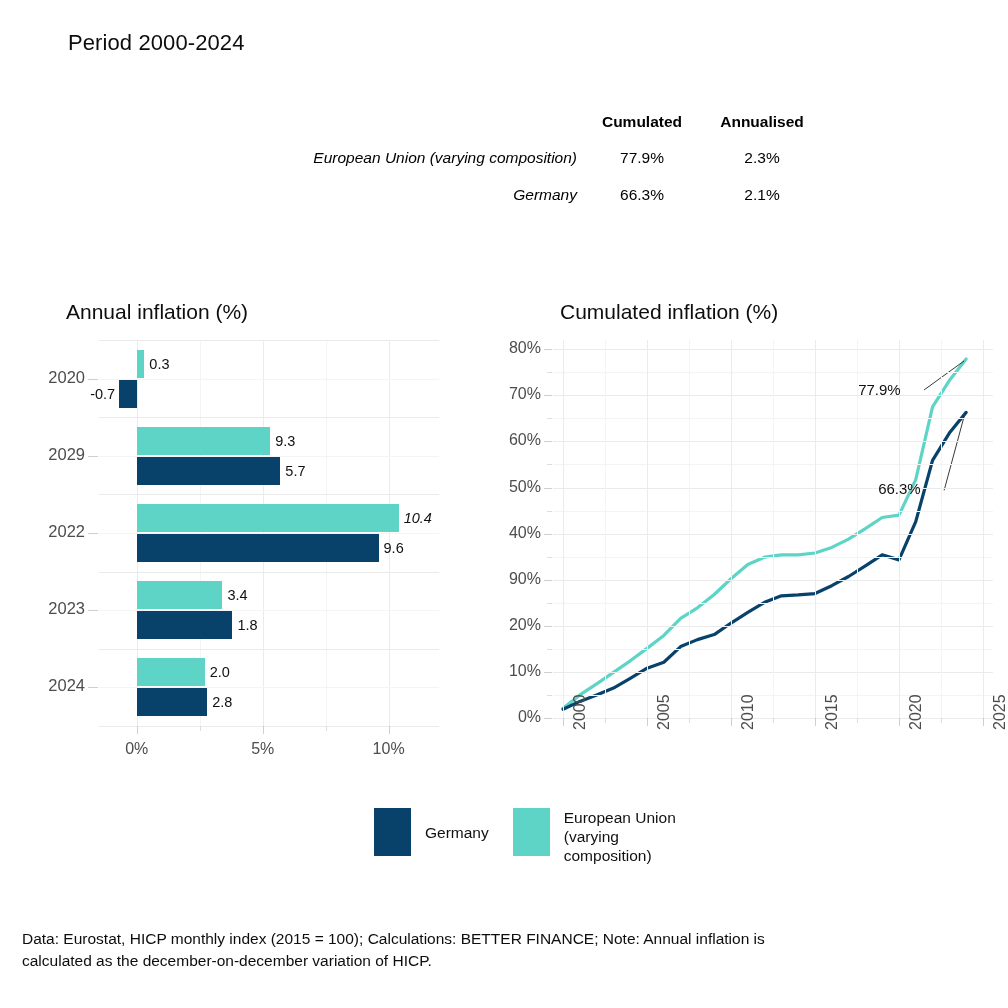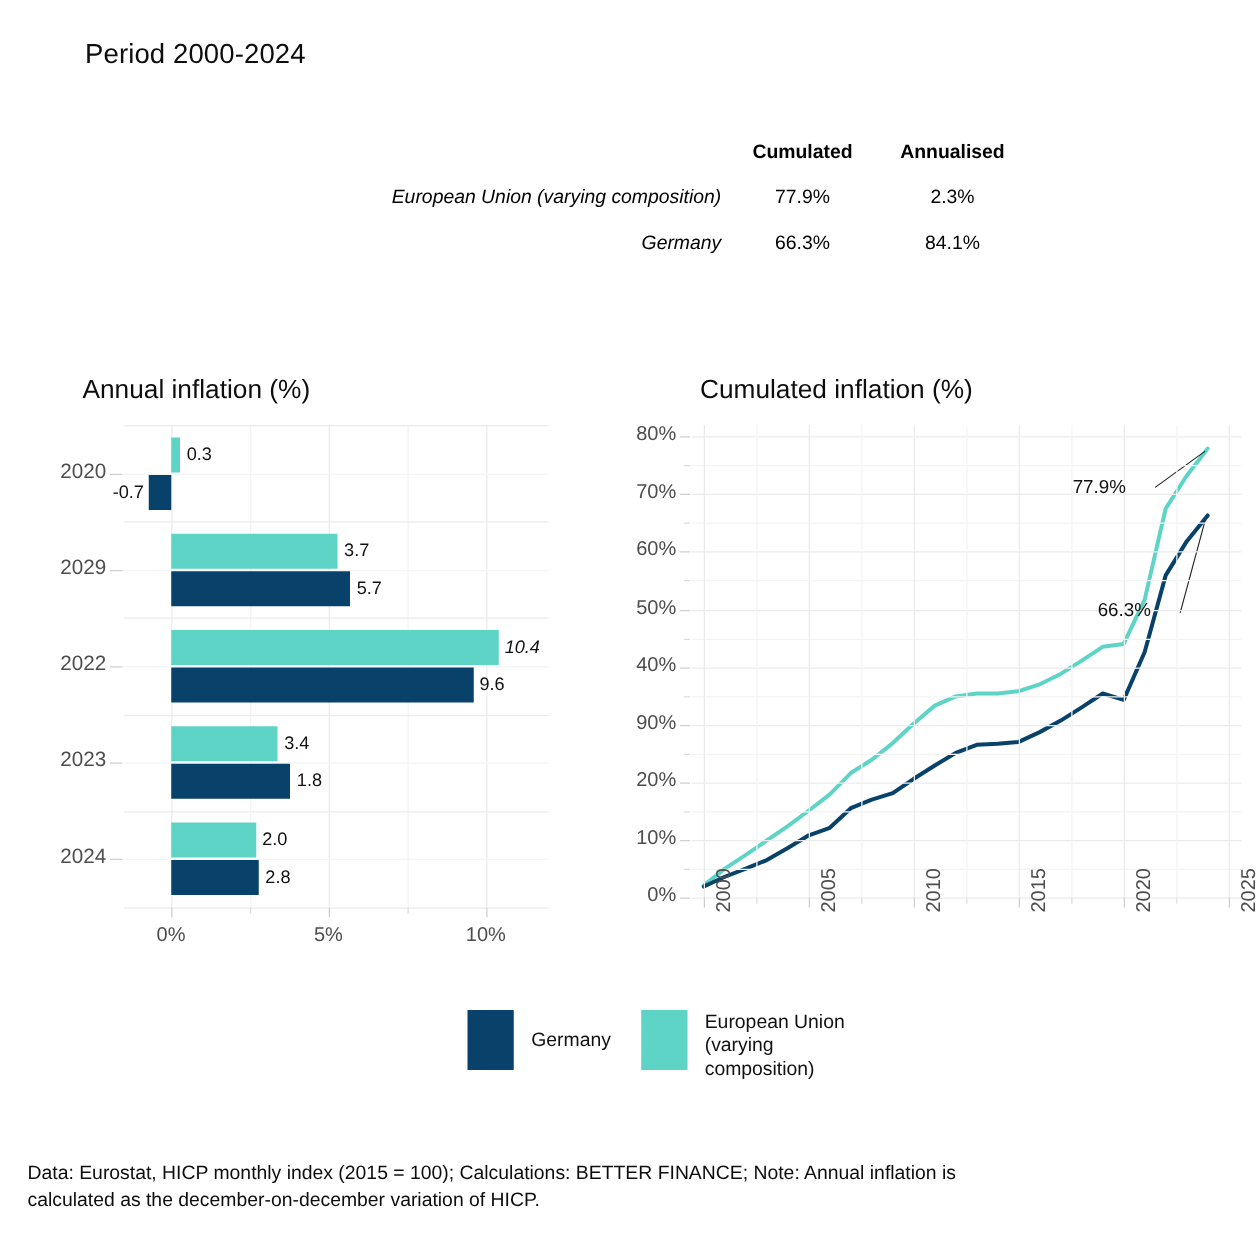--- a/index.html
+++ b/index.html
@@ -165,21 +165,21 @@
   </thead>
   <tbody>
     <tr>
       <td class="col-entity">European Union (varying composition)</td>
       <td class="col-cum">77.9%</td>
       <td class="col-ann">2.3%</td>
     </tr>
     <tr>
       <td class="col-entity">Germany</td>
       <td class="col-cum">66.3%</td>
-      <td class="col-ann">84.1%</td>
+      <td class="col-ann">2.1%</td>
     </tr>
   </tbody>
 </table>
 
 <div class="panel-title" id="bar-panel-title">Annual inflation (%)</div>
 <div class="plot" id="bar-plot">
   <div class="panel-bg"></div>
 <div class="gridline minor-v" style="left: 100.741px;"></div>
     <div class="gridline minor-v" style="left: 226.667px;"></div>
     <div class="gridline major-v" style="left: 37.7778px;"></div>
@@ -194,21 +194,21 @@
     <div class="gridline minor-h" style="top: 38.6px;"></div>
     <div class="gridline minor-h" style="top: 115.8px;"></div>
     <div class="gridline minor-h" style="top: 193px;"></div>
     <div class="gridline minor-h" style="top: 270.2px;"></div>
     <div class="gridline minor-h" style="top: 347.4px;"></div>
     <div class="bar" style="left: 37.7778px; top: 9.6px; width: 7.55556px; background: rgb(94, 212, 198);"></div>
     <div class="bar-label" style="top: 9.6px; left: 50.3333px;">0.3</div>
     <div class="bar" style="left: 20.1481px; top: 39.6px; width: 17.6296px; background: rgb(8, 66, 106);"></div>
     <div class="bar-label" style="top: 39.6px; left: -19.8519px; width: 36px; text-align: right;">-0.7</div>
     <div class="bar" style="left: 37.7778px; top: 86.8px; width: 133.481px; background: rgb(94, 212, 198);"></div>
-    <div class="bar-label" style="top: 86.8px; left: 176.259px;">3.7</div>
+    <div class="bar-label" style="top: 86.8px; left: 176.259px;">9.3</div>
     <div class="bar" style="left: 37.7778px; top: 116.8px; width: 143.556px; background: rgb(8, 66, 106);"></div>
     <div class="bar-label" style="top: 116.8px; left: 186.333px;">5.7</div>
     <div class="bar" style="left: 37.7778px; top: 164px; width: 261.926px; background: rgb(94, 212, 198);"></div>
     <div class="bar-label" style="top: 164px; left: 304.704px; font-style: italic;">10.4</div>
     <div class="bar" style="left: 37.7778px; top: 194px; width: 241.778px; background: rgb(8, 66, 106);"></div>
     <div class="bar-label" style="top: 194px; left: 284.556px;">9.6</div>
     <div class="bar" style="left: 37.7778px; top: 241.2px; width: 85.6296px; background: rgb(94, 212, 198);"></div>
     <div class="bar-label" style="top: 241.2px; left: 128.407px;">3.4</div>
     <div class="bar" style="left: 37.7778px; top: 271.2px; width: 95.7037px; background: rgb(8, 66, 106);"></div>
     <div class="bar-label" style="top: 271.2px; left: 138.481px;">1.8</div>

